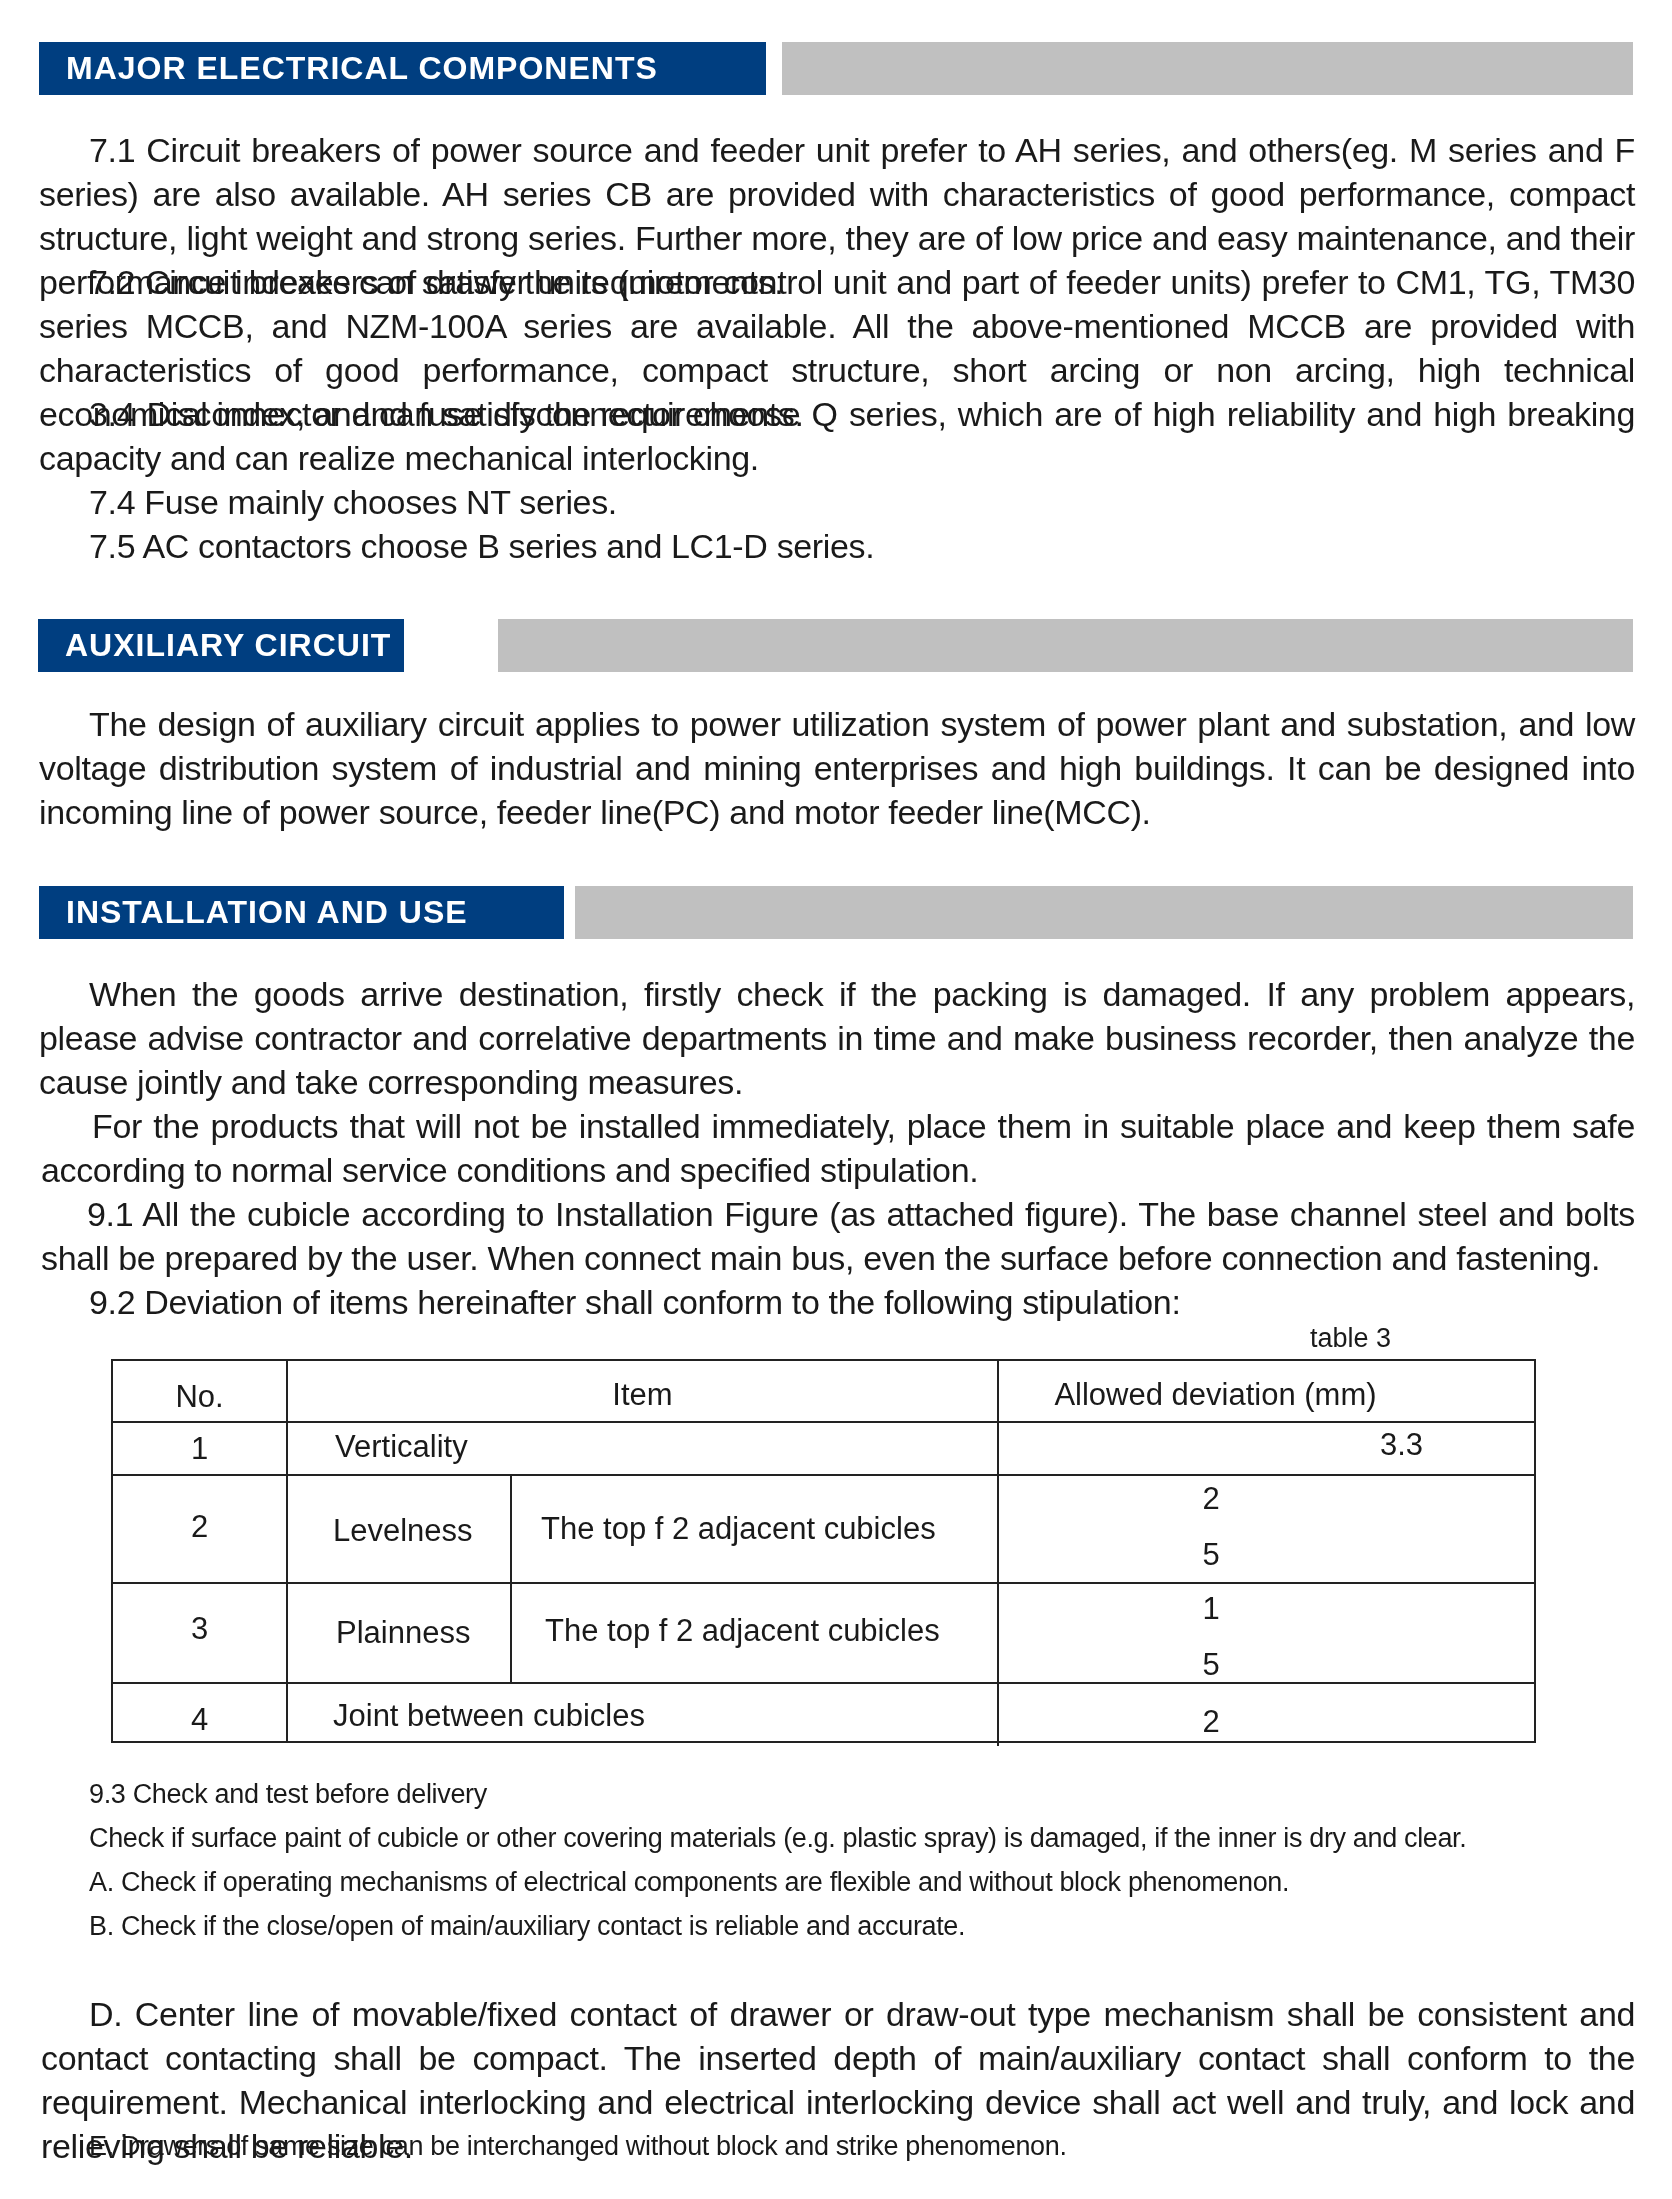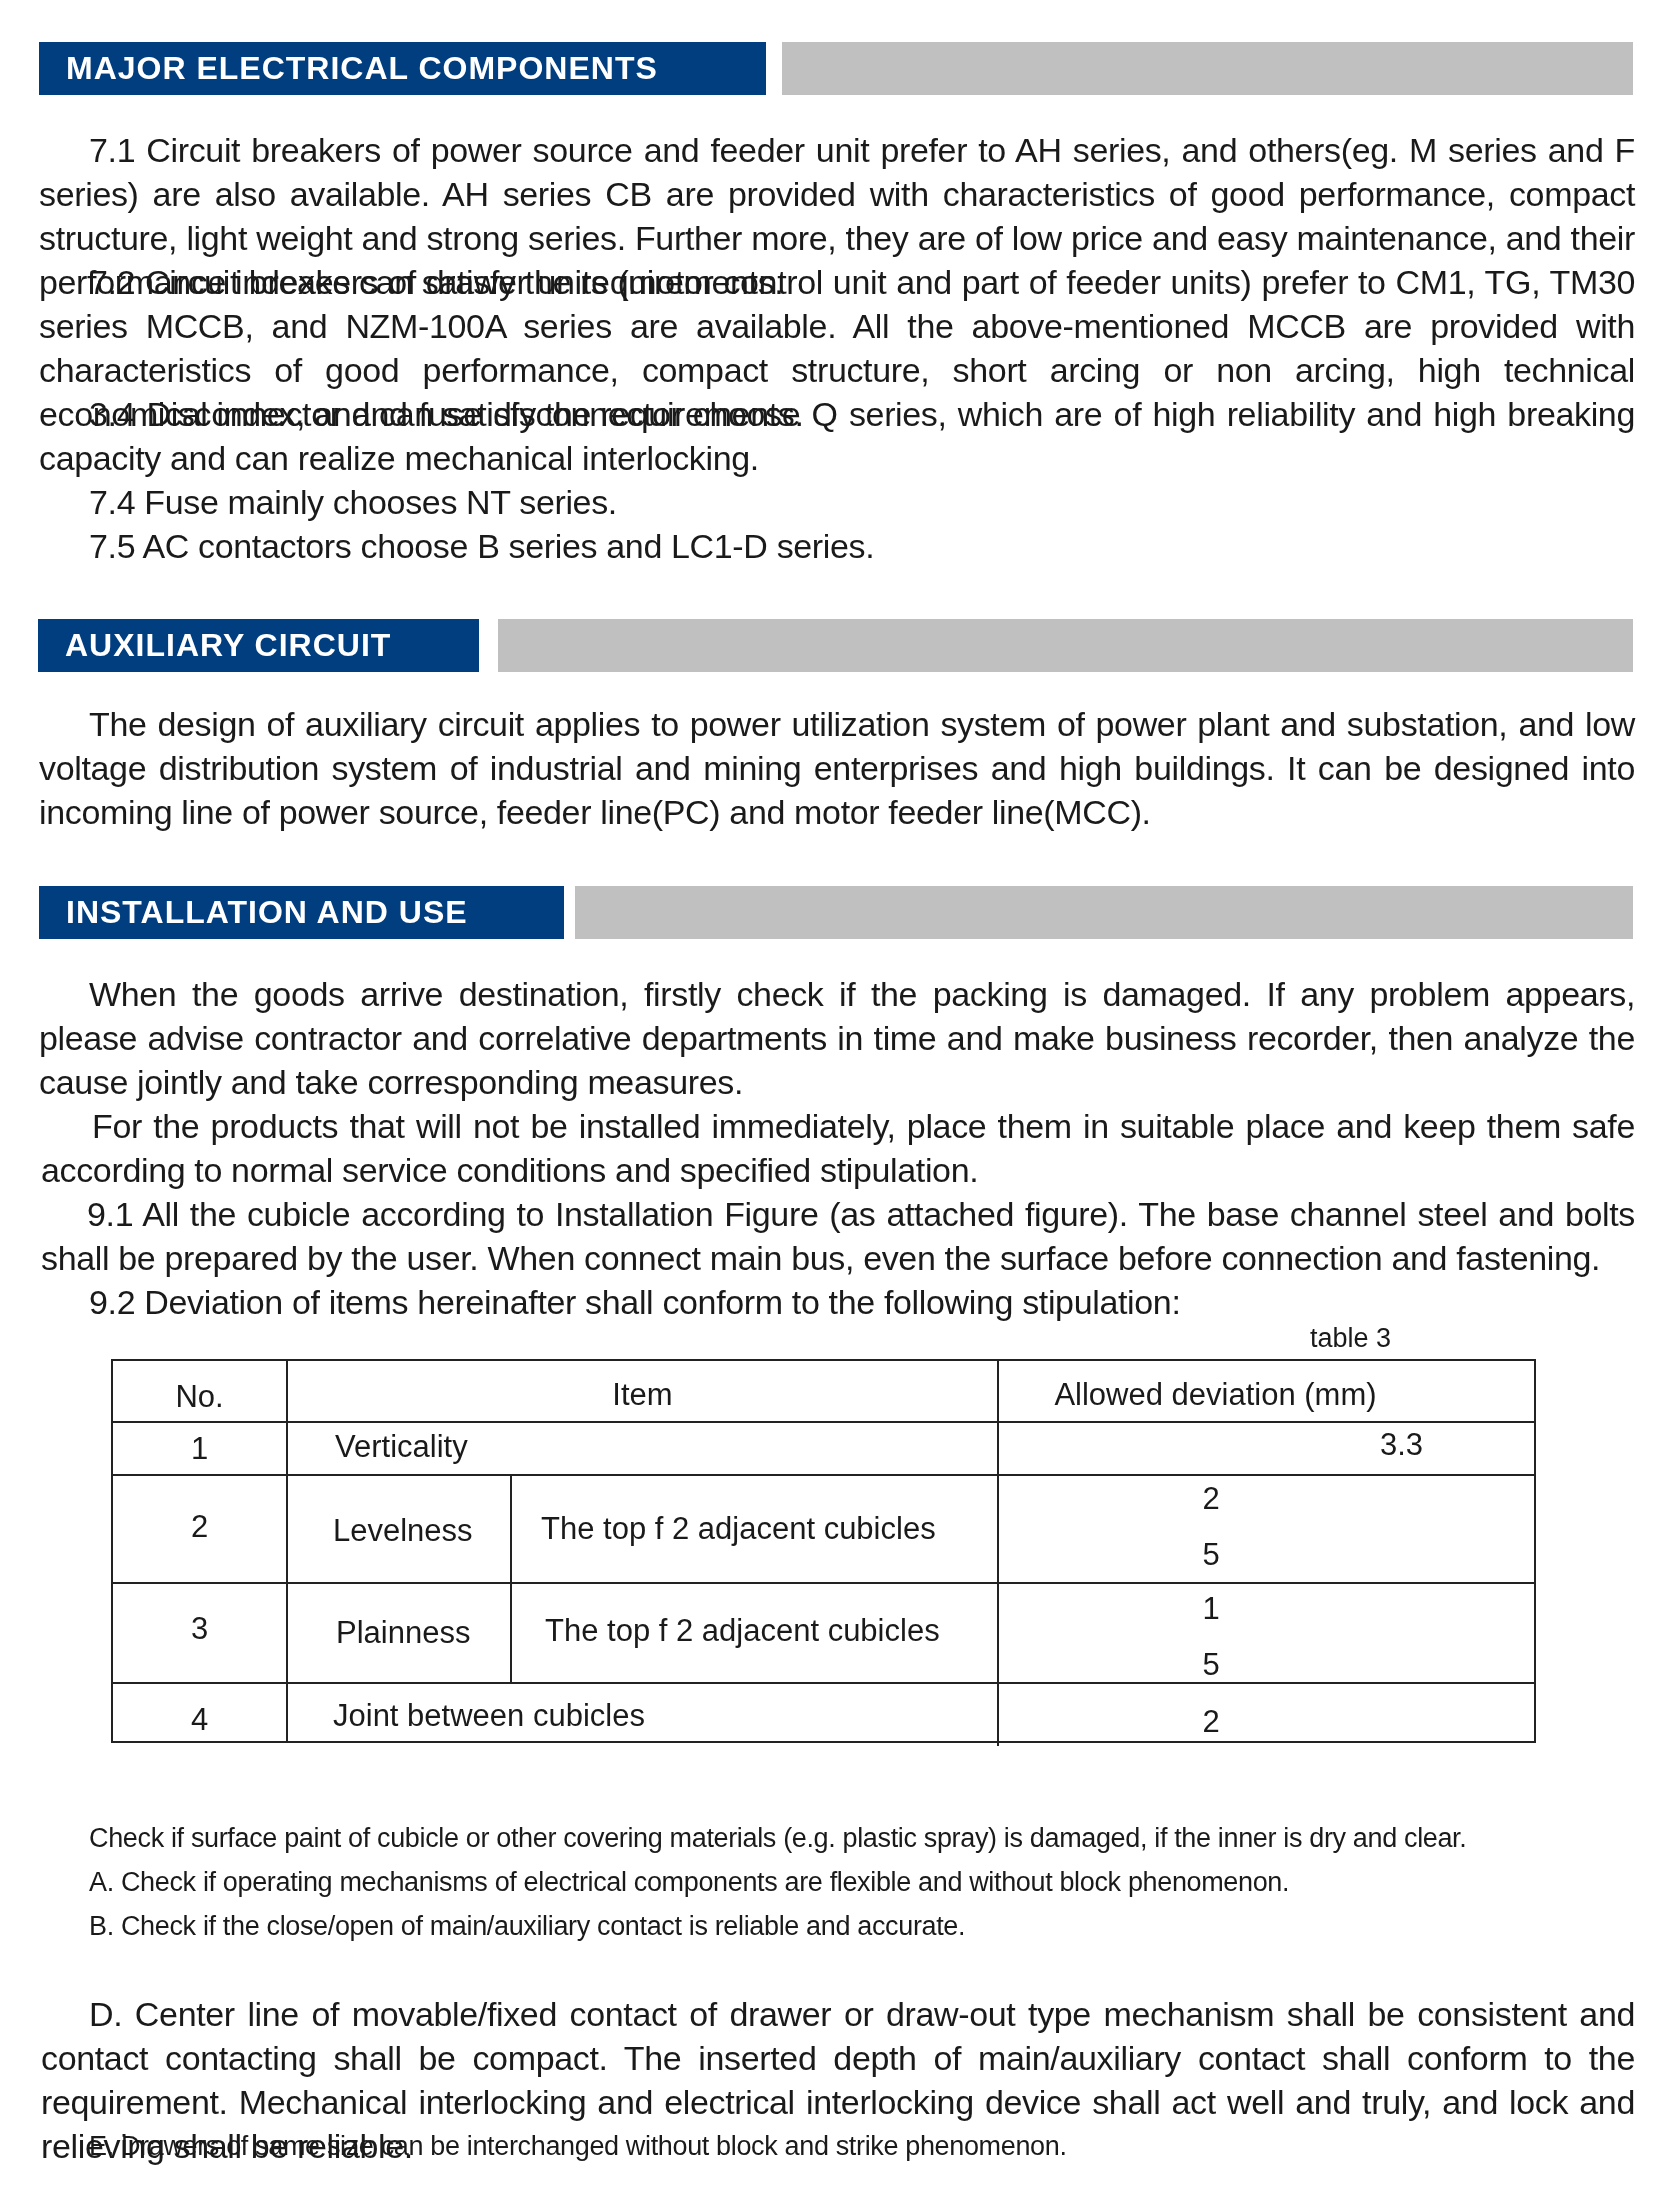--- a/index.html
+++ b/index.html
@@ -63,21 +63,21 @@
     <div class="sec-bar" style="left:743px; width:851px;"></div>
   </div>
 
   <p class="para indent" style="top:128px; margin:0;">7.1 Circuit breakers of power source and feeder unit prefer to AH series, and others(eg. M series and F series) are also available. AH series CB are provided with characteristics of good performance, compact structure, light weight and strong series. Further more, they are of low price and easy maintenance, and their performance indexes can satisfy the requirements.</p>
   <p class="para indent" style="top:260px; margin:0;">7.2 Circuit breakers of drawer units (motor control unit and part of feeder units) prefer to CM1, TG, TM30 series MCCB, and NZM-100A series are available. All the above-mentioned MCCB are provided with characteristics of good performance, compact structure, short arcing or non arcing, high technical economical index, and can satisfy the requirements.</p>
   <p class="para indent" style="top:392px; margin:0;">3.4 Disconnector and fuse disconnector choose Q series, which are of high reliability and high breaking capacity and can realize mechanical interlocking.</p>
   <p class="para indent" style="top:480px; margin:0;">7.4 Fuse mainly chooses NT series.</p>
   <p class="para indent" style="top:524px; margin:0;">7.5 AC contactors choose B series and LC1-D series.</p>
 
   <div class="sec-head" style="left:38px; top:619px; width:1595px;">
-    <div class="sec-title" style="width:441px;">AUXILIARY CIRCUIT</div>
+    <div class="sec-title" style="width:366px;">AUXILIARY CIRCUIT</div>
     <div class="sec-bar" style="left:460px; width:1135px;"></div>
   </div>
 
   <p class="para indent" style="top:702px; margin:0;">The design of auxiliary circuit applies to power utilization system of power plant and substation, and low voltage distribution system of industrial and mining enterprises and high buildings. It can be designed into incoming line of power source, feeder line(PC) and motor feeder line(MCC).</p>
 
   <div class="sec-head" style="left:39px; top:886px; width:1594px;">
     <div class="sec-title" style="width:525px;">INSTALLATION AND USE</div>
     <div class="sec-bar" style="left:536px; width:1058px;"></div>
   </div>
 
@@ -121,19 +121,20 @@
     <div class="cell" style="left:225px; top:258px;">Plainness</div>
     <div class="cell" style="left:434px; top:256px;">The top f 2 adjacent cubicles</div>
     <div class="cell center" style="left:888px; width:424px; top:234px;">1</div>
     <div class="cell center" style="left:888px; width:424px; top:290px;">5</div>
 
     <div class="cell center" style="left:0; width:177px; top:345px;">4</div>
     <div class="cell" style="left:222px; top:341px;">Joint between cubicles</div>
     <div class="cell center" style="left:888px; width:424px; top:347px;">2</div>
   </div>
 
+  <div class="line" style="left:89px; top:1772px;">9.3 Check and test before delivery</div>
   <div class="line" style="left:89px; top:1816px;">Check if surface paint of cubicle or other covering materials (e.g. plastic spray) is damaged, if the inner is dry and clear.</div>
   <div class="line" style="left:89px; top:1860px;">A. Check if operating mechanisms of electrical components are flexible and without block phenomenon.</div>
   <div class="line" style="left:89px; top:1904px;">B. Check if the close/open of main/auxiliary contact is reliable and accurate.</div>
   <p class="para indent" style="top:1992px; margin:0; left:41px; width:1594px; text-indent:48px;">D. Center line of movable/fixed contact of drawer or draw-out type mechanism shall be consistent and contact contacting shall be compact. The inserted depth of main/auxiliary contact shall conform to the requirement. Mechanical interlocking and electrical interlocking device shall act well and truly, and lock and relieving shall be reliable.</p>
   <div class="line" style="left:89px; top:2124px;">E. Drawers of same size can be interchanged without block and strike phenomenon.</div>
 
 </div>
 
 </body></html>

